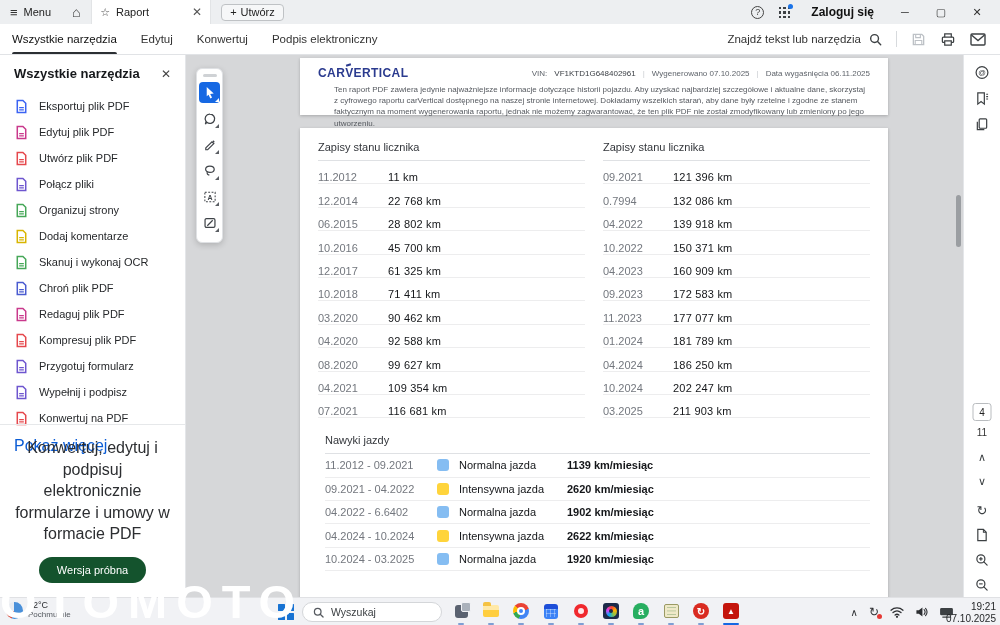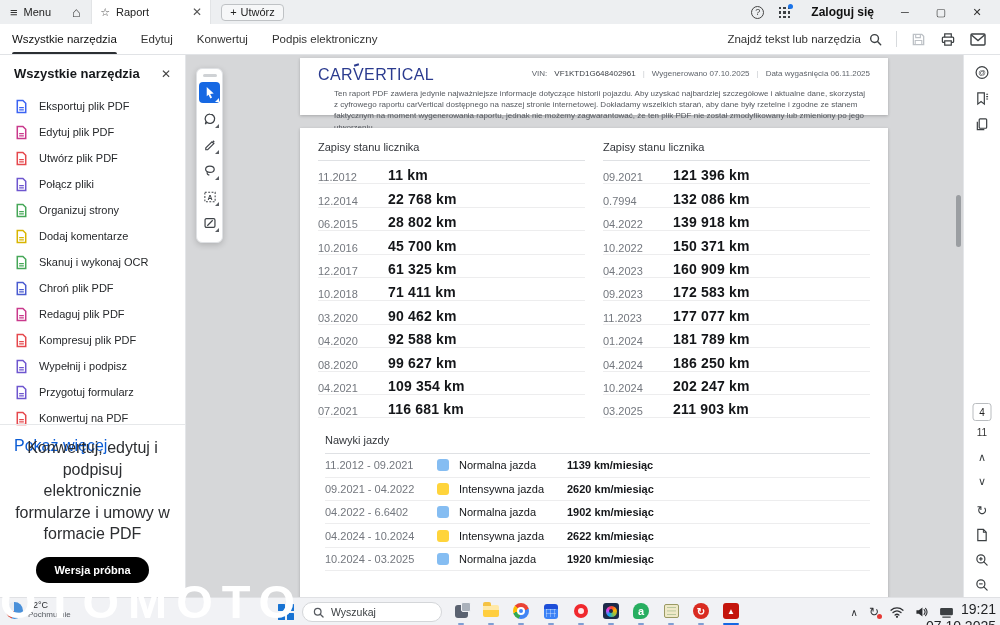--- a/index.html
+++ b/index.html
@@ -42,42 +42,42 @@
   #main{position:absolute;top:55px;left:0;width:1000px;height:542px}
   #tools-panel{position:absolute;top:0;left:0;width:186px;height:542px;background:#fff;border-right:1px solid #e4e6e9}
   .panel-head{display:flex;align-items:center;justify-content:space-between;padding:11px 14px 6px 14px}
   .panel-title{font-size:13px;font-weight:bold;color:#16181b}
   .panel-close{font-size:12px;color:#444;cursor:pointer}
   #tools-list{margin-top:6px}
   .tool-item{display:flex;align-items:center;height:26px;padding:0 14px;gap:10px;font-size:11px;color:#26282b;cursor:pointer}
   .show-more{display:inline-block;margin:6px 0 0 14px;font-size:16px;color:#0b5cd5;cursor:pointer}
   .panel-promo{position:absolute;left:0;right:0;bottom:14px;padding-top:12px;border-top:1px solid #e6e8ea;text-align:center}
   .promo-text{font-size:16px;color:#2c2e31;width:160px;margin:0 auto;line-height:1.35}
-  .trial-btn{margin-top:12px;display:inline-block;background:#000000;color:#fff;font-size:11px;font-weight:bold;border:none;border-radius:16px;padding:7px 18px;cursor:pointer}
+  .trial-btn{margin-top:12px;display:inline-block;background:#14532d;color:#fff;font-size:11px;font-weight:normal;border:none;border-radius:16px;padding:7px 18px;cursor:pointer}
 
   
   #docarea{position:absolute;top:0;left:186px;width:777px;height:542px;background:#d6d7d9;overflow:hidden}
   .page{position:absolute;left:114px;width:588px;background:#fff;box-shadow:0 1px 3px rgba(0,0,0,.22)}
   #page1{top:3px;height:57px}
   #page2{top:73px;height:620px}
   .brandrow{display:flex;justify-content:space-between;align-items:flex-start;padding:8px 18px 0 18px}
-  .brand{font-size:16px;font-weight:normal;letter-spacing:.4px;color:#2b3b8f;position:relative}
+  .brand{font-size:12px;font-weight:bold;letter-spacing:.4px;color:#2b3b8f;position:relative}
   .brand .vmark{position:relative}
   .brand .vmark::before{content:"";position:absolute;left:1px;top:-2px;width:5px;height:2px;background:#2b3b8f;transform:rotate(-18deg)}
   .metarow{display:flex;align-items:center;gap:7px;font-size:8px;color:#5f646b;padding-top:3px;white-space:nowrap}
   .metarow .msep{color:#c9ccd0}
   .metarow .mval{color:#3c4046}
   .disclaimer{font-size:8px;line-height:1.4;color:#55595f;padding:4px 18px 0 34px}
 
   .tables-row{display:flex;gap:18px;padding:13px 18px 0 18px}
   .otable{flex:1}
   .ttitle{font-size:11px;color:#33363b;padding-bottom:7px;border-bottom:1px solid #dfe1e4}
   .orow{display:flex;align-items:flex-end;height:23.4px;border-bottom:1px solid #ededee;font-size:11px}
   .odate{width:70px;color:#73777e}
-  .oval{font-weight:bold;color:#141619;font-size:14px;letter-spacing:.2px}
+  .oval{font-weight:normal;color:#141619;font-size:11px;letter-spacing:.2px}
   .habits-block{padding:16px 18px 0 25px}
   .hrow{display:flex;align-items:center;height:23.4px;border-bottom:1px solid #ededee;font-size:11px}
   .hperiod{width:112px;color:#73777e}
   .hswatch{width:12px;height:12px;border-radius:3px;margin-right:10px}
   .hlabel{font-weight:normal;color:#141619;width:108px}
   .hrate{font-weight:bold;color:#141619}
 
   
   #quicktools{position:absolute;top:13px;left:10px;width:27px;background:#fff;border:1px solid #dfe1e4;border-radius:6px;box-shadow:0 2px 6px rgba(0,0,0,.18);padding:3px 2px 4px 2px}
   .qt-handle{width:14px;height:3px;background:#cfd2d5;border-radius:2px;margin:2px auto 5px auto}
@@ -131,21 +131,21 @@
   .app-openoffice i{width:16px;height:16px;background:#27ae60;border-radius:50% 50% 50% 4px;color:#fff;font-weight:bold;font-size:11px}
   .app-money i{width:15px;height:14px;background:#efe9c8;border:1px solid #9a9a64;border-radius:2px;position:relative}
   .app-money i::after{content:"";position:absolute;inset:2px;background:linear-gradient(#3f7d3f55 1px,transparent 1px) 0 0/100% 3.5px}
   .app-sync i{width:16px;height:16px;background:#d92b21;border-radius:50%;color:#fff;font-size:10px;font-weight:bold}
   .app-acrobat i{width:16px;height:16px;background:#c4150c;border-radius:3px;color:#fff;font-size:8px}
   .tray{position:absolute;right:46px;top:0;height:28px;display:flex;align-items:center;gap:11px}
   .tray-glyph{font-size:10px;color:#2c2e31}
   .sync-tray{position:relative;font-size:12px;color:#2c2e31}
   .sync-tray b{position:absolute;right:-3px;bottom:0;width:5px;height:5px;border-radius:50%;background:#e53935}
   .clock{position:absolute;right:4px;top:3px;text-align:right;line-height:1.2}
-  .clock div{font-size:14px;color:#1f2123}
+  .clock div{font-size:10px;color:#1f2123}
 
   
   #watermark{position:absolute;left:0px;bottom:-4px;font-size:47px;font-weight:800;letter-spacing:9px;color:#fff;z-index:60;pointer-events:none;white-space:nowrap}
 </style>
 </head>
 <body>
 
 <div id="titlebar">
   <div class="tb-left">
     <div class="menu-btn">
@@ -316,30 +316,30 @@
           </span>
           <span class="tool-label">Kompresuj plik PDF</span>
         </div>
         <div class="tool-item">
           <span class="tool-ic">
             <svg width="15" height="15" viewBox="0 0 16 16">
               <path d="M3.5 1.5h6l3 3v10h-9z" fill="none" stroke="#6e56cf" stroke-width="1.6"></path>
               <path d="M5.5 9.2h5M5.5 11.6h5" stroke="#6e56cf" stroke-width="1.3"></path>
             </svg>
           </span>
-          <span class="tool-label">Wypełnij i podpisz</span>
+          <span class="tool-label">Przygotuj formularz</span>
         </div>
         <div class="tool-item">
           <span class="tool-ic">
             <svg width="15" height="15" viewBox="0 0 16 16">
               <path d="M3.5 1.5h6l3 3v10h-9z" fill="none" stroke="#6e56cf" stroke-width="1.6"></path>
               <path d="M5.5 9.2h5M5.5 11.6h5" stroke="#6e56cf" stroke-width="1.3"></path>
             </svg>
           </span>
-          <span class="tool-label">Przygotuj formularz</span>
+          <span class="tool-label">Wypełnij i podpisz</span>
         </div>
         <div class="tool-item">
           <span class="tool-ic">
             <svg width="15" height="15" viewBox="0 0 16 16">
               <path d="M3.5 1.5h6l3 3v10h-9z" fill="none" stroke="#e5484d" stroke-width="1.6"></path>
               <path d="M5.5 9.2h5M5.5 11.6h5" stroke="#e5484d" stroke-width="1.3"></path>
             </svg>
           </span>
           <span class="tool-label">Konwertuj na PDF</span>
         </div>

